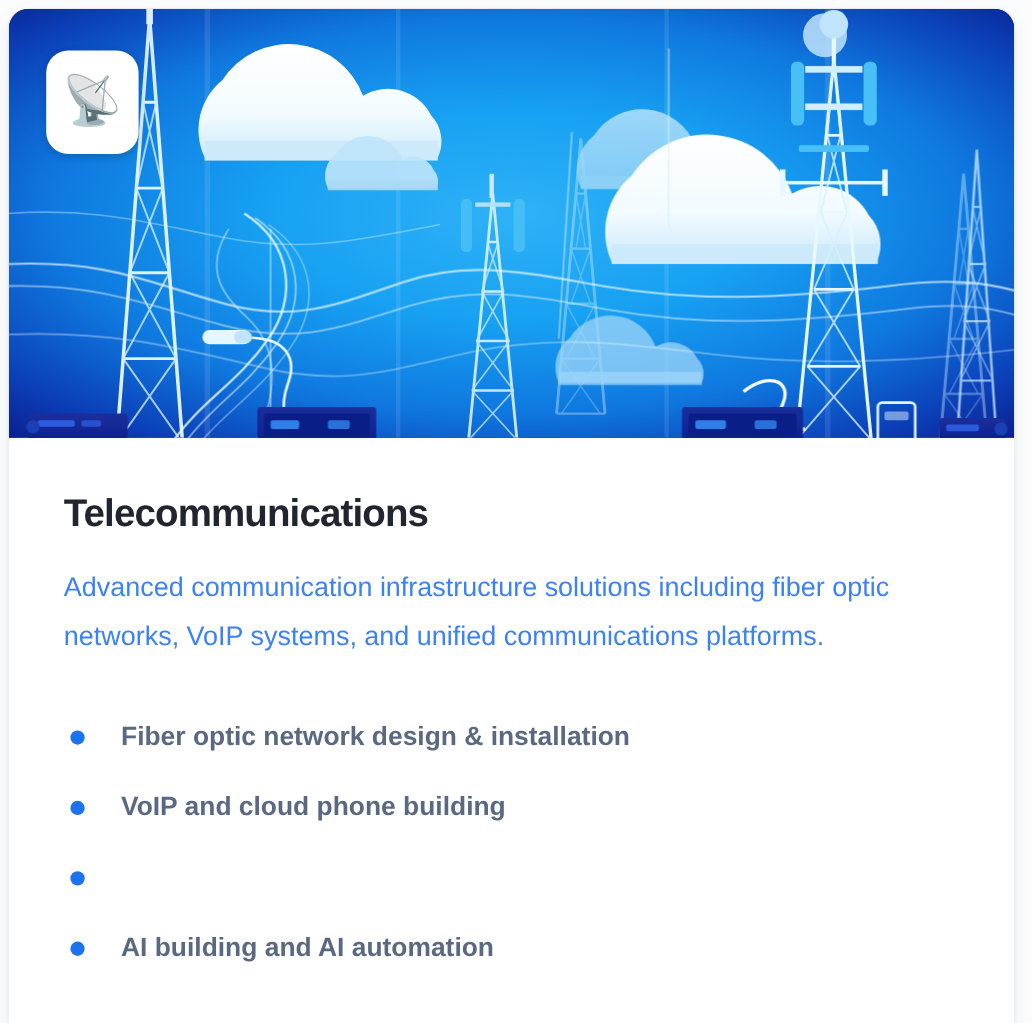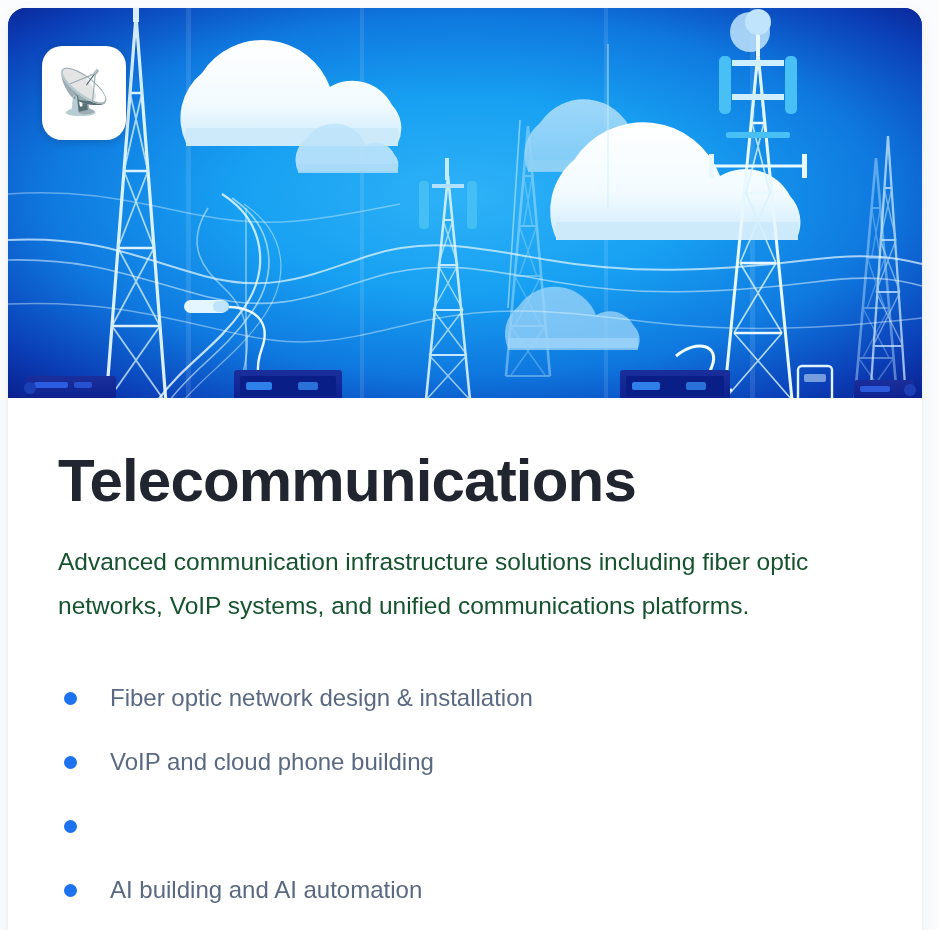--- a/index.html
+++ b/index.html
@@ -59,32 +59,32 @@
     filter: saturate(0.35) brightness(1.02);
     transform: translateY(-1px);
   }
 
   
   .body {
     padding: 50px 56px 40px 50px;
   }
 
   .title {
-    font-size: 60px;
+    font-size: 35px;
     font-weight: 700;
     letter-spacing: -0.8px;
     color: #20252f;
     line-height: 1.1;
   }
 
   .desc {
     margin-top: 26px;
     font-size: 24.5px;
     line-height: 44px;
-    color: #14532d;
+    color: #3b82f6;
     max-width: 790px;
     font-weight: 400;
   }
 
   .feature-list {
     margin-top: 38px;
     list-style: none;
   }
   .feature-item {
     display: flex;
@@ -97,20 +97,21 @@
     border-radius: 50%;
     background: #1d72f0;
     flex: 0 0 13px;
     margin-left: 6px;
   }
   .feature-label {
     margin-left: 33px;
     font-size: 24px;
     color: #5a6982;
     line-height: 1.2;
+    font-weight: bold;
   }
 </style>
 </head>
 <body>
 
 <div class="card">
 
   <div class="hero">
 
     <svg class="hero-art" viewBox="0 0 914 390" preserveAspectRatio="xMidYMid slice">

